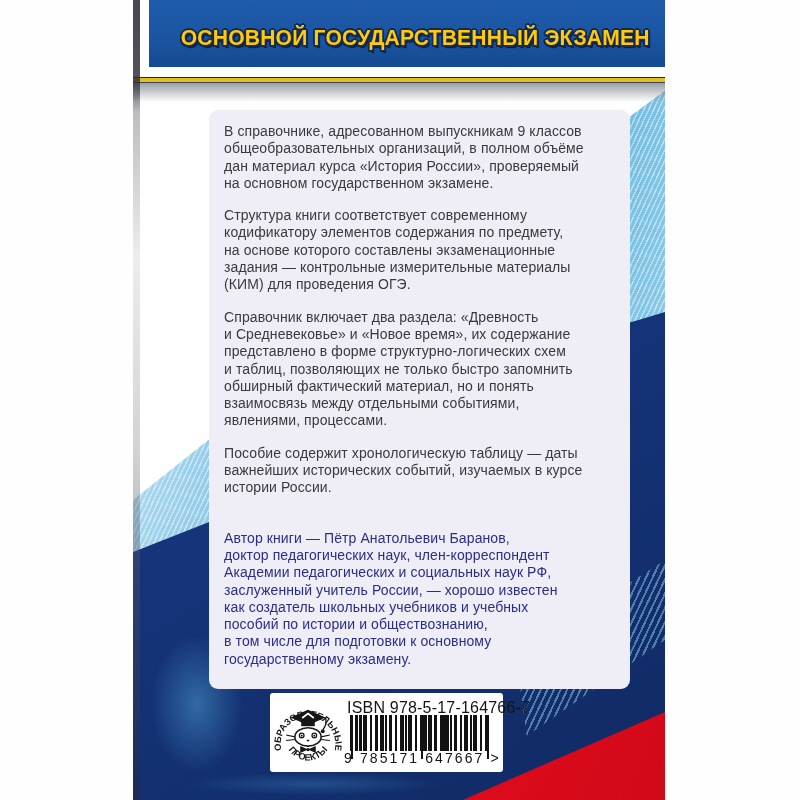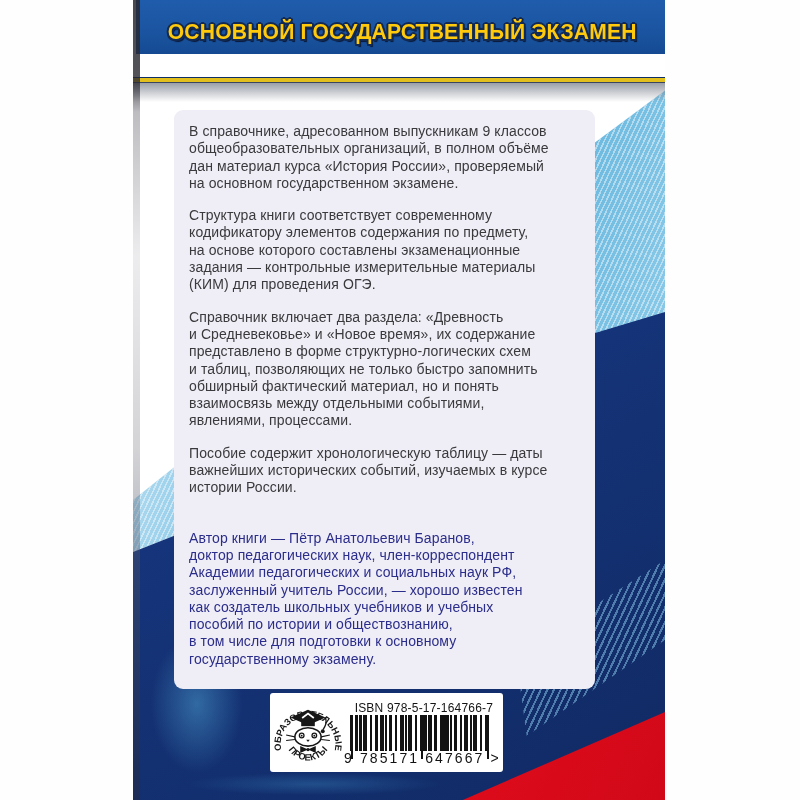--- a/index.html
+++ b/index.html
@@ -26,51 +26,51 @@
     background:repeating-linear-gradient(115deg, rgba(140,205,240,.5) 0 2px, rgba(140,205,240,0) 2px 6px);}
   .flag-red{position:absolute;inset:0;z-index:1;
     clip-path:polygon(62% 100%, 100% 89%, 100% 100%);
     background:linear-gradient(115deg,#f51424 0%,var(--flag-red,#e60e1d) 60%,#d10818 100%);}
   .book-left-edge{position:absolute;left:0;top:0;width:7px;height:100%;z-index:4;pointer-events:none;
     background:linear-gradient(180deg, rgba(40,40,48,.85) 0%, rgba(40,40,48,.8) 10%,
       rgba(90,90,100,.4) 14%, rgba(130,130,140,.15) 32%, rgba(120,120,130,.32) 56%,
       rgba(60,70,95,.5) 78%, rgba(35,40,65,.55) 100%);}
 
   
-  .topbar{position:absolute;left:3px;top:0;width:100%;height:54px;z-index:3;
+  .topbar{position:absolute;left:16px;top:0;width:100%;height:67px;z-index:3;
     background:linear-gradient(180deg,#20 62% ,#000) , var(--header-bg,#1b55a2);
     background:linear-gradient(180deg,#1f5cab 0%, var(--header-bg,#1b55a2) 55%, #154a92 100%);
     display:flex;align-items:center;justify-content:center;}
   .title{margin:0;padding-top:10px;font-size:21.5px;font-weight:700;letter-spacing:.2px;
     color:var(--title-yellow,#ffc90c);transform:scaleX(.98);white-space:nowrap;
     text-shadow:
       -1.5px -1.5px 0 #132a52, 1.5px -1.5px 0 #132a52, -1.5px 1.5px 0 #132a52, 1.5px 1.5px 0 #132a52,
       -2px 0 0 #132a52, 2px 0 0 #132a52, 0 -2px 0 #132a52, 0 2px 0 #132a52, 2px 3px 1px rgba(8,18,44,.9);}
   .gold-rule{position:absolute;left:0;top:77px;width:100%;height:6px;z-index:3;box-sizing:border-box;
     background:var(--gold-rule,#e3bf1e);
     border-top:1px solid #0d2f66;border-bottom:1px solid #39465e;}
   .rule-shadow{position:absolute;left:0;top:83px;width:100%;height:19px;z-index:2;
     background:linear-gradient(180deg, rgba(120,126,138,.75), rgba(255,255,255,0));}
 
   
-  .panel{position:absolute;left:41px;top:110px;width:421px;height:579px;z-index:2;
+  .panel{position:absolute;left:76px;top:110px;width:421px;height:579px;z-index:2;
     background:var(--panel-bg,#efedf6);border-radius:9px;box-sizing:border-box;
     padding:13px 16px 0 15px;}
   .para{margin:0 0 15px;font-size:14px;line-height:17.3px;letter-spacing:.1px;
     color:var(--body-text,#3a3a3c);white-space:pre-line;}
   .para.author{margin-top:33px;font-weight:400;color:var(--author-text,#2b2d8a);}
 
   
   .barcode-box{position:absolute;left:137px;top:693px;width:233px;height:79px;z-index:3;
     background:#fff;border-radius:3px;display:flex;align-items:center;box-sizing:border-box;
     padding:3px 4px 3px 3px;}
   .stamp{width:70px;height:70px;flex:none;}
   .stamp text{fill:#161616;font-weight:700;font-size:9.5px;font-family:"Liberation Sans","DejaVu Sans",sans-serif;}
   .bc-col{flex:1;display:flex;flex-direction:column;align-items:stretch;padding-top:1px;}
-  .isbn{font-size:12px;line-height:12px;color:#141414;letter-spacing:.2px;text-align:center;
+  .isbn{font-size:16px;line-height:12px;color:#141414;letter-spacing:.2px;text-align:center;
     padding-left:4px;margin-bottom:1px;white-space:nowrap;}
   .bars{position:relative;height:36px;width:145px;margin-left:7px;background-color:#fff;
     background:
       repeating-linear-gradient(90deg,#121212 0 1.5px,transparent 1.5px 6.5px),
       repeating-linear-gradient(90deg,#121212 0 2px,transparent 2px 5px),
       repeating-linear-gradient(90deg,transparent 0 9px,#121212 9px 12px,transparent 12px 21px);
     background-size:140px 100%,140px 100%,140px 100%;background-repeat:no-repeat;}
   .guard{position:absolute;top:0;width:2px;height:44px;background:#121212;}
   .g-l{left:1px}.g-m{left:71px}.g-r{left:137px}
   .bc-digits{height:13px;font-size:14px;line-height:14px;color:#121212;letter-spacing:2.1px;

